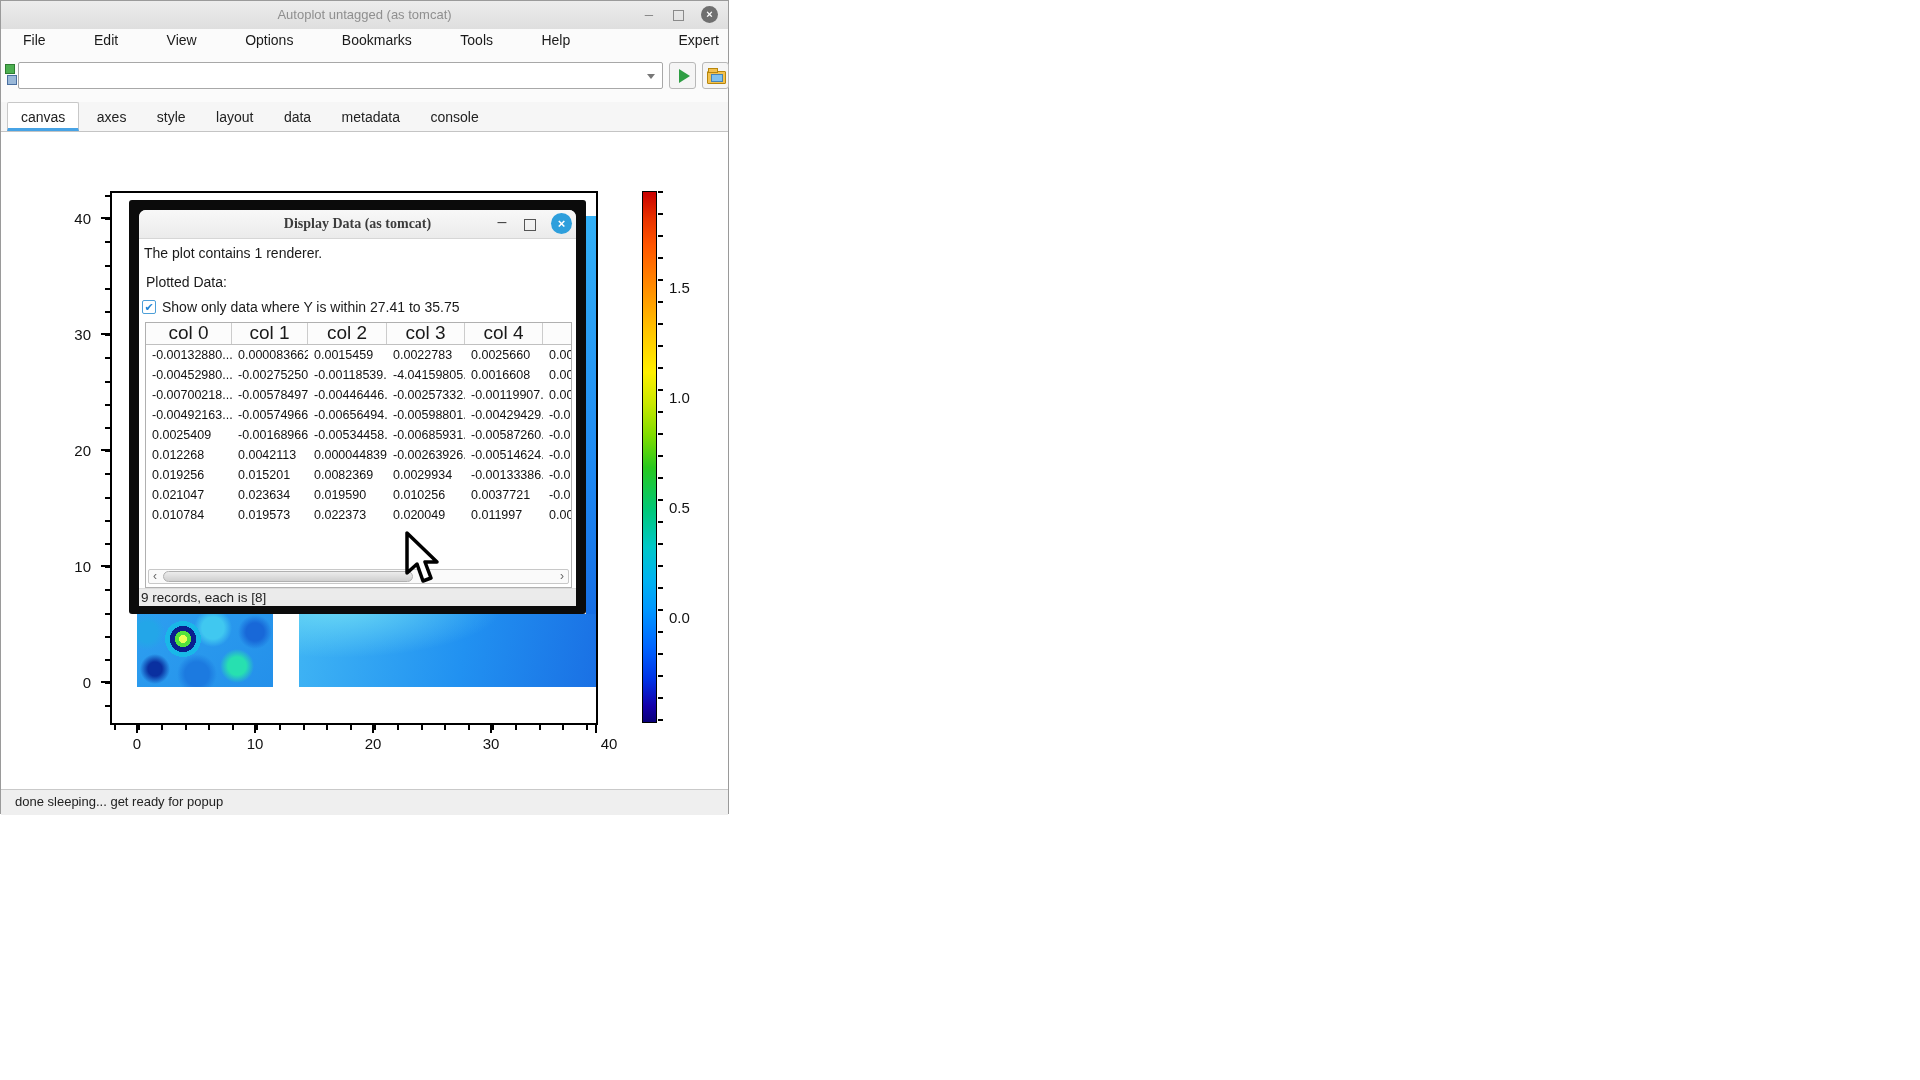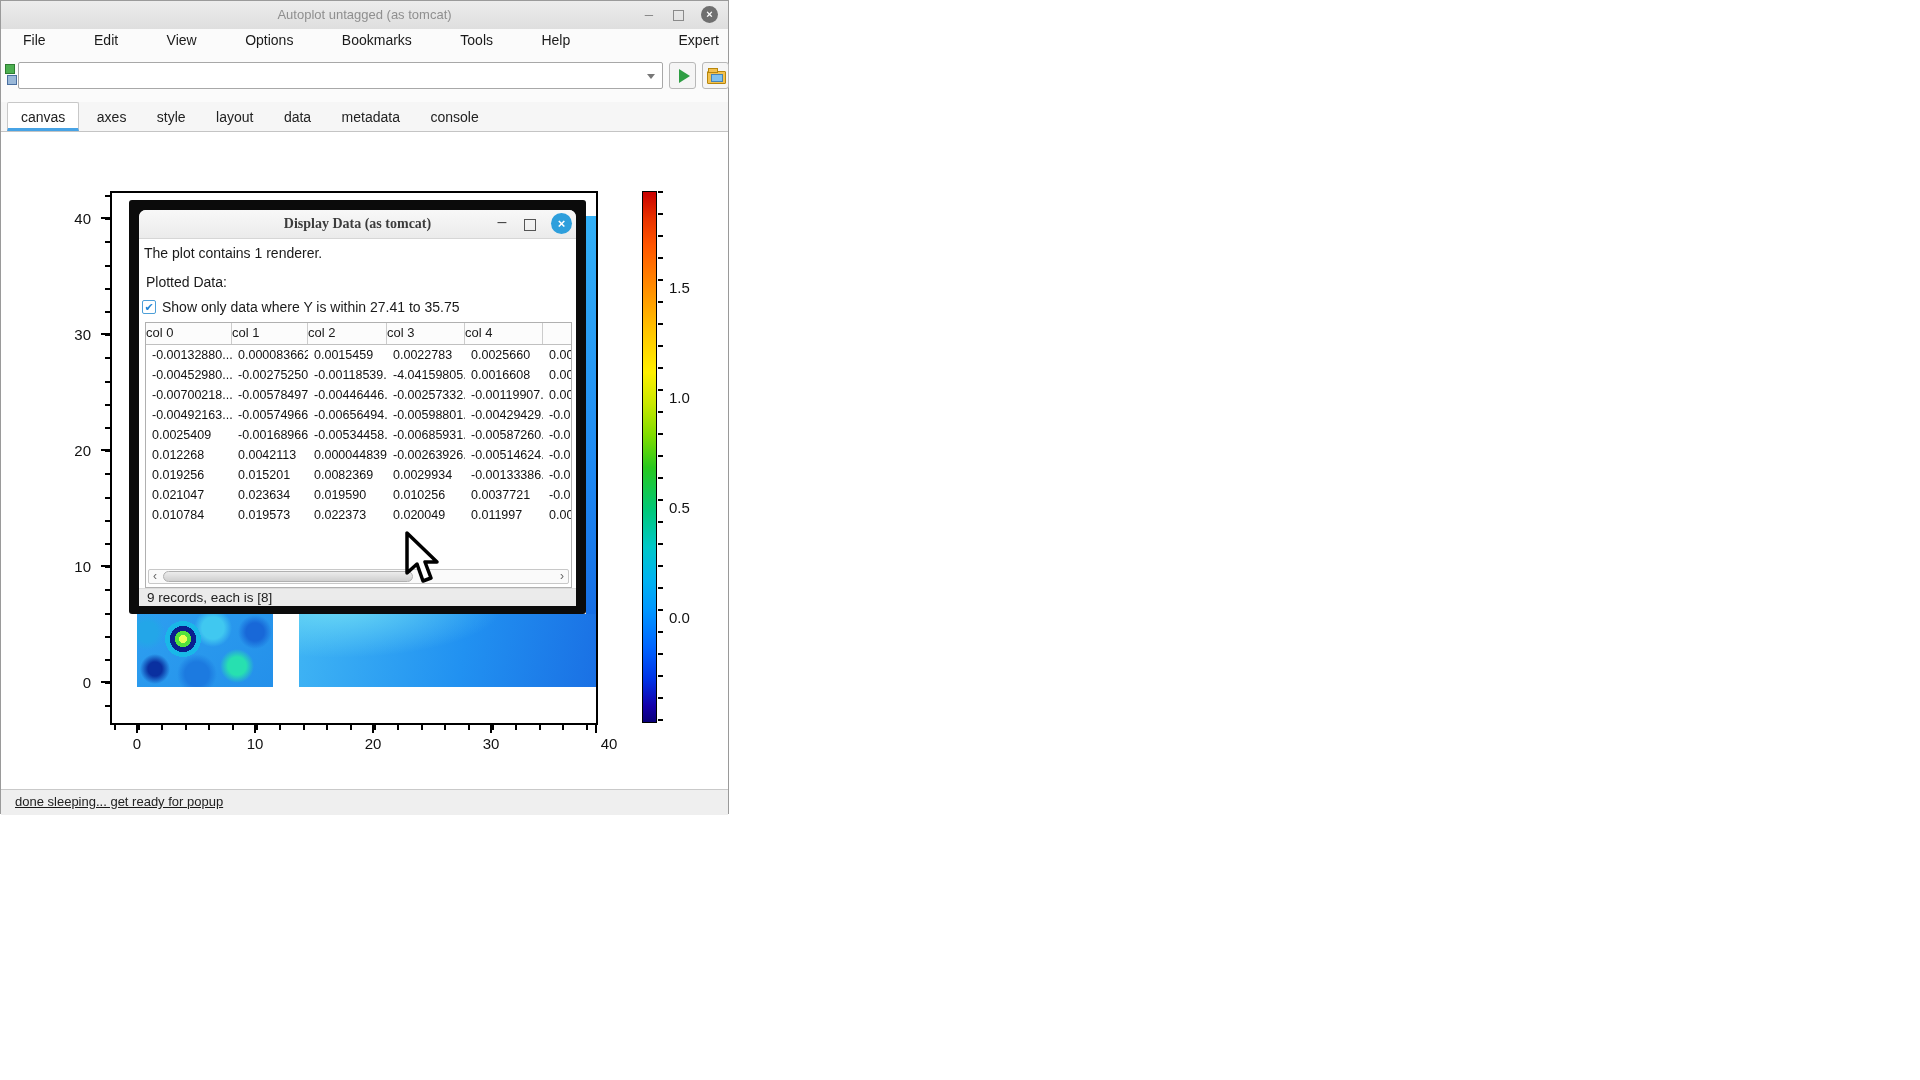--- a/index.html
+++ b/index.html
@@ -103,38 +103,38 @@
                 white-space:nowrap;overflow:hidden;}
   .combo-chevron{position:absolute;right:7px;top:9px;width:0;height:0;
                  border-left:4px solid transparent;border-right:4px solid transparent;border-top:5px solid #888;}
   .dlg-check{position:absolute;left:3px;top:90px;width:14px;height:14px;background:#fff;
              border:1px solid #4d9fd8;border-radius:2px;text-align:center;line-height:13px;
              font-size:11px;color:#2285d6;box-sizing:border-box;}
   .dlg-filter{position:absolute;left:23px;top:89px;}
   .dtable{position:absolute;left:6px;top:112px;width:427px;height:266px;border:1px solid #b0b0b0;
           background:#fff;box-sizing:border-box;}
   .thead{display:flex;height:21px;background:#fcfcfc;border-bottom:1px solid #c0c0c0;}
-  .hcell{font-size:13px;text-align:left;line-height:20px;border-right:1px solid #ccc;box-sizing:border-box;}
+  .hcell{font-size:19px;text-align:center;line-height:20px;border-right:1px solid #ccc;box-sizing:border-box;}
   .hcell:last-child{border-right:none;}
   .c0{width:86px;}.c1{width:76px;}.c2{width:79px;}.c3{width:78px;}.c4{width:78px;}.c5{flex:1;overflow:hidden;}
   .trow{display:flex;height:20px;}
   .tcell{font-size:12.5px;line-height:20px;padding-left:6px;box-sizing:border-box;
          white-space:nowrap;overflow:hidden;color:#111;}
   .tcell.c0{width:86px;}.tcell.c1{width:76px;}.tcell.c2{width:79px;}.tcell.c3{width:78px;}.tcell.c4{width:78px;}.tcell.c5{flex:1;}
   .hscroll{position:absolute;left:2px;right:2px;bottom:3px;height:15px;background:#fafafa;
            border:1px solid #c8c8c8;border-radius:2px;box-sizing:border-box;}
   .hs-arrow{position:absolute;top:0;width:12px;line-height:13px;text-align:center;color:#666;font-size:12px;}
   .hs-left{left:0;}.hs-right{right:0;}
   .hs-thumb{position:absolute;left:14px;top:1px;width:250px;bottom:1px;border-radius:6px;
             background:linear-gradient(#ececec,#cfcfcf);border:1px solid #b0b0b0;box-sizing:border-box;}
   .dlg-records{position:absolute;left:0;right:0;top:378px;height:18px;background:#ebebeb;
-               border-top:1px solid #dcdcdc;font-size:13.5px;line-height:18px;padding-left:8px;color:#222;}
+               border-top:1px solid #dcdcdc;font-size:13.5px;line-height:18px;padding-left:2px;color:#222;}
   
   .statusbar{position:absolute;left:0;right:0;top:788px;height:25px;background:#efefef;
-             border-top:1px solid #c9c9c9;text-decoration:underline;}
+             border-top:1px solid #c9c9c9;}
   .statusbar .s{display:block;padding-left:14px;line-height:24px;font-size:13px;color:#222;}
   
   .cursor{position:absolute;left:404px;top:531px;width:36px;height:56px;pointer-events:none;}
 </style>
 </head>
 <body>
 
 <div class="window">
 
   <div class="titlebar">

